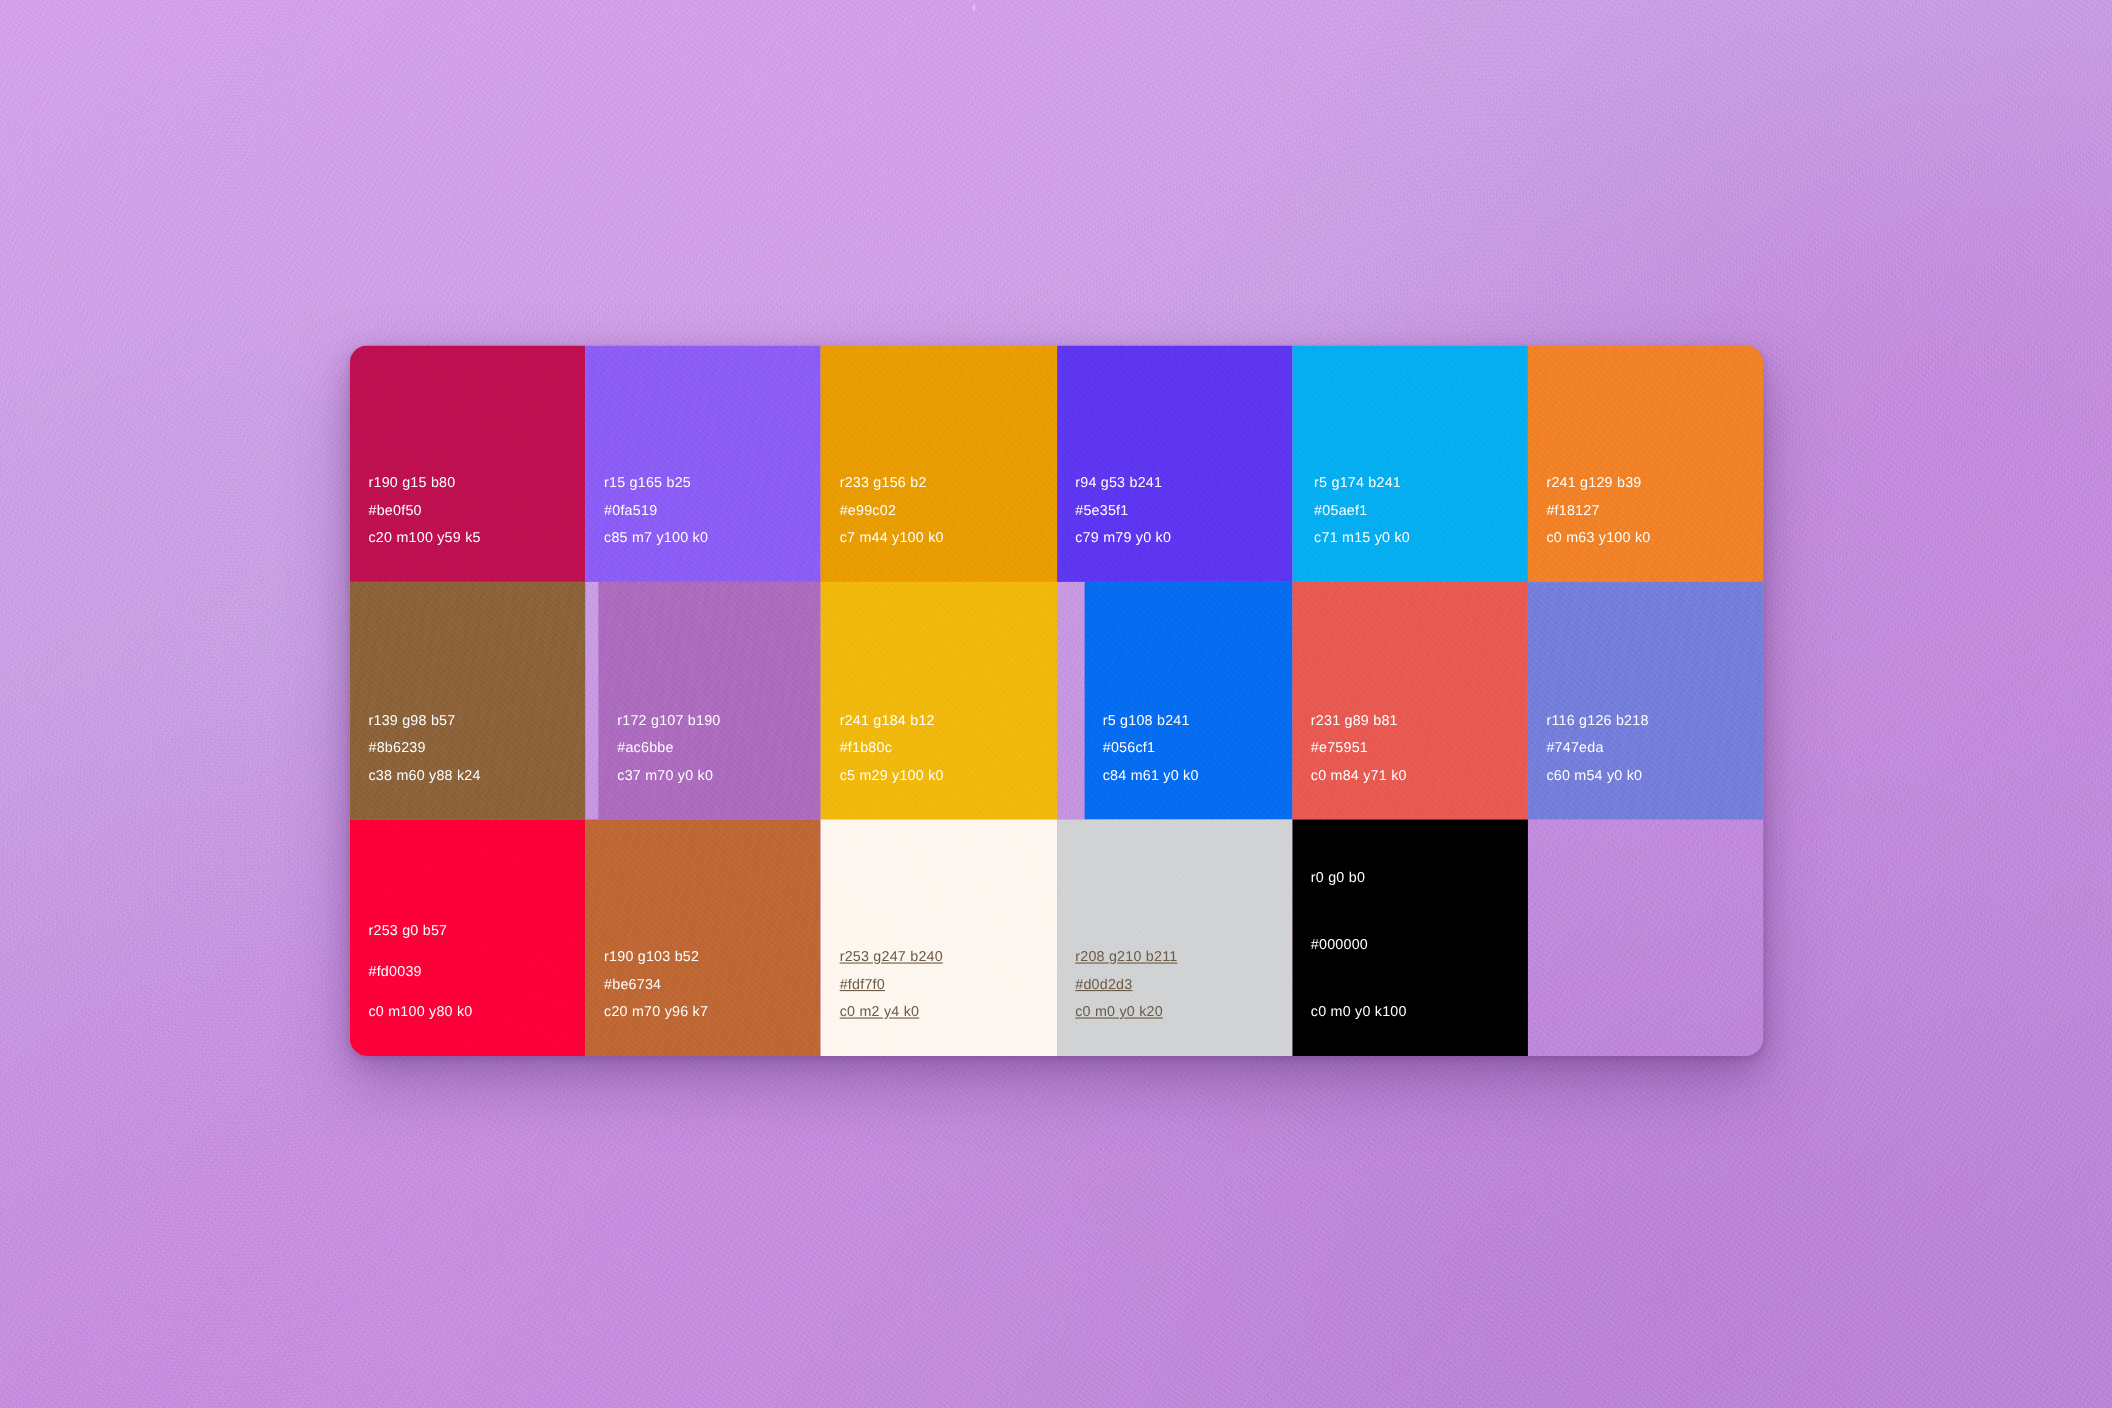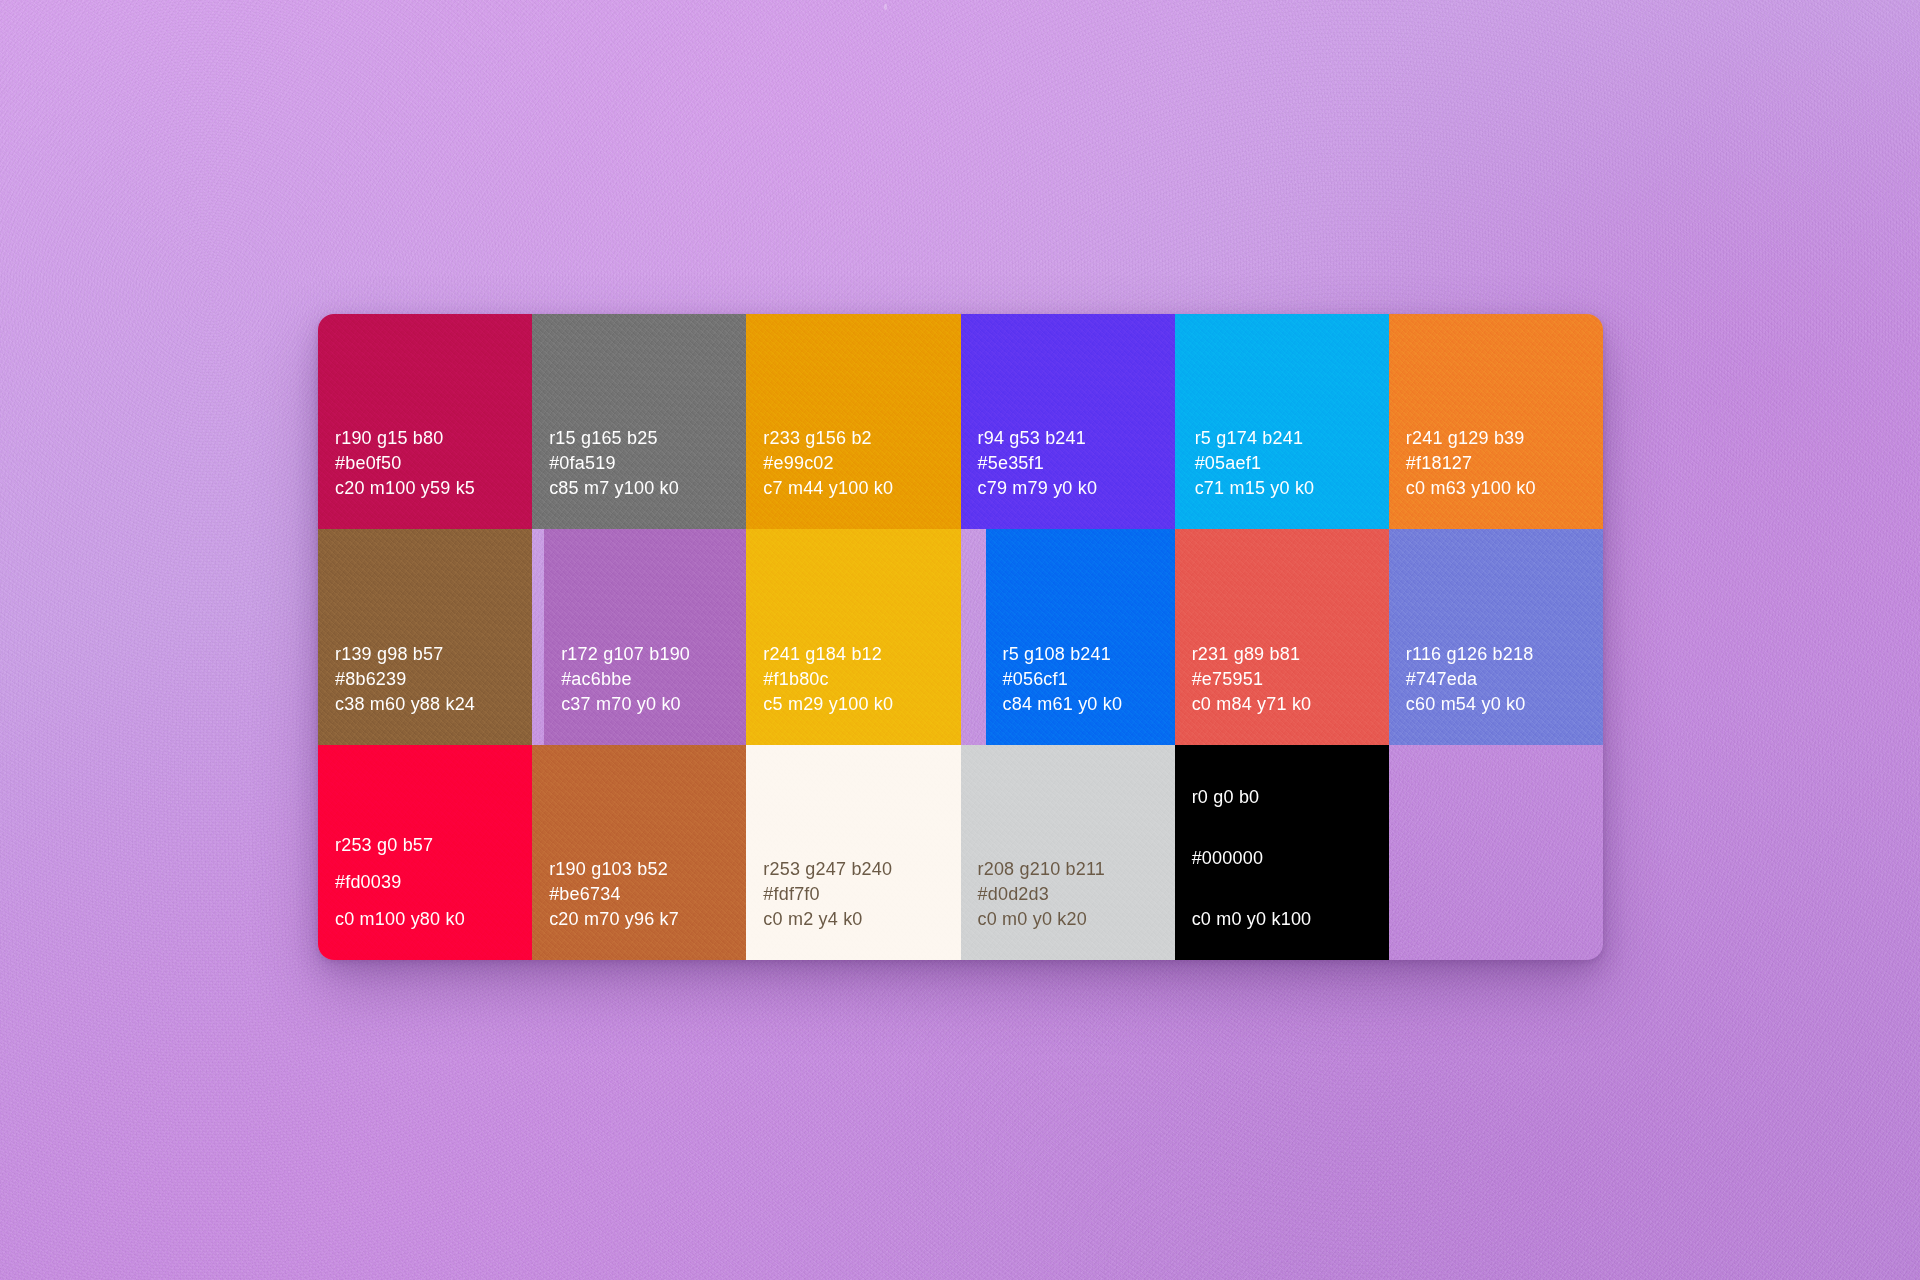--- a/index.html
+++ b/index.html
@@ -91,49 +91,49 @@
     opacity: 0.17;
     mix-blend-mode: overlay;
     background-image:
       repeating-linear-gradient(42deg, rgba(255,255,255,0.30) 0px, rgba(255,255,255,0.30) 1px, rgba(0,0,0,0.22) 1px, rgba(0,0,0,0.22) 2px, rgba(255,255,255,0) 2px, rgba(255,255,255,0) 4px),
       repeating-linear-gradient(128deg, rgba(255,255,255,0.22) 0px, rgba(255,255,255,0.22) 1px, rgba(0,0,0,0.18) 1px, rgba(0,0,0,0.18) 2px, rgba(255,255,255,0) 2px, rgba(255,255,255,0) 5px);
   }
 
   .swatch .line {
     position: relative;
     z-index: 2;
-    font-size: 18px;
+    font-size: 13px;
     line-height: 25px;
     letter-spacing: 0.2px;
     white-space: nowrap;
     font-family: "Liberation Sans", sans-serif;
   }
 
-  .swatch.light .line { color: #6b5a46; }
+  .swatch.light .line { color: #6b5a46; text-decoration: underline; }
   .swatch.dark  .line { color: #ffffff; }
 </style>
 </head>
 <body>
 
 <div id="stage">
 
   <div class="bg-base"></div>
   <div class="bg-grain"></div>
   <div class="bg-grain2"></div>
 
   <div class="speck" style="left:884px; top:4px;  width:3px; height:6px; opacity:.5;"></div>
   <div class="speck" style="left:1318px;top:514px;width:3px; height:3px; opacity:.35;"></div>
 
   <div id="palette-card">
       <div class="swatch dark" style="background: rgb(190, 15, 80);">
         <div class="line">r190 g15 b80</div>
         <div class="line">#be0f50</div>
         <div class="line">c20 m100 y59 k5</div>
       </div>
-      <div class="swatch dark" style="background: #737373;">
+      <div class="swatch dark" style="background: #8b5cf6;">
         <div class="line">r15 g165 b25</div>
         <div class="line">#0fa519</div>
         <div class="line">c85 m7 y100 k0</div>
       </div>
       <div class="swatch dark" style="background: rgb(233, 156, 2);">
         <div class="line">r233 g156 b2</div>
         <div class="line">#e99c02</div>
         <div class="line">c7 m44 y100 k0</div>
       </div>
       <div class="swatch dark" style="background: rgb(94, 53, 241);">

